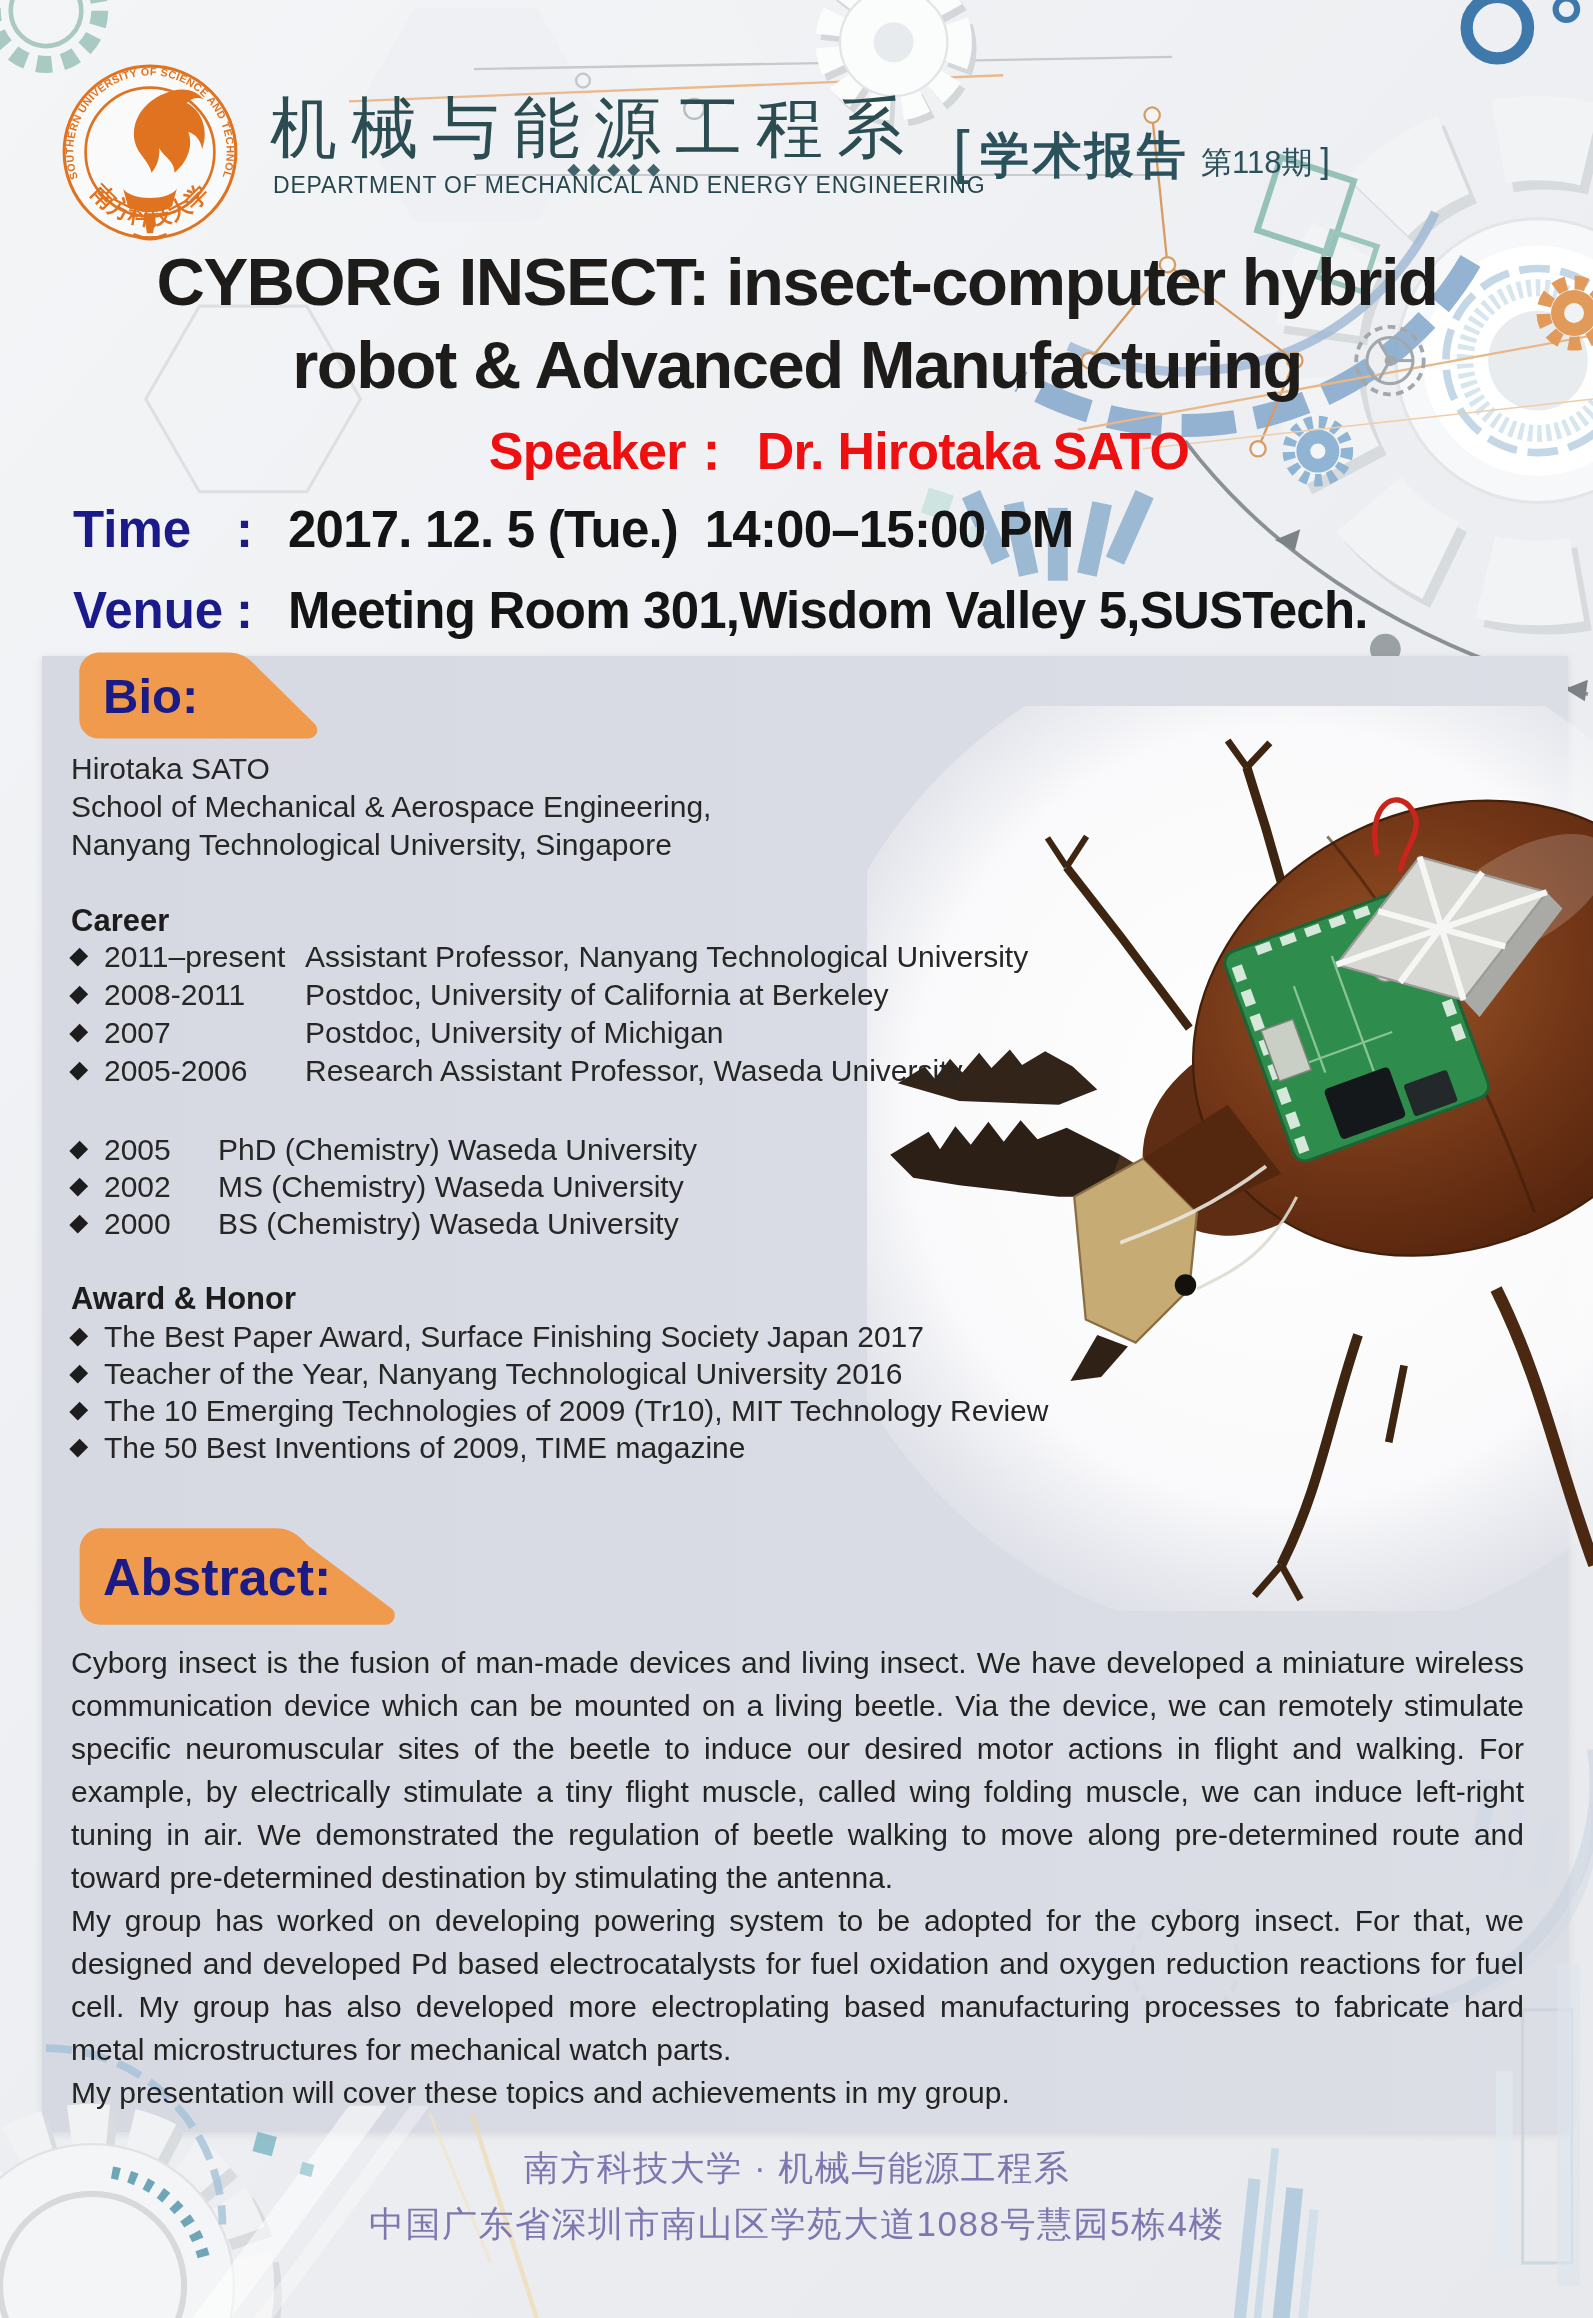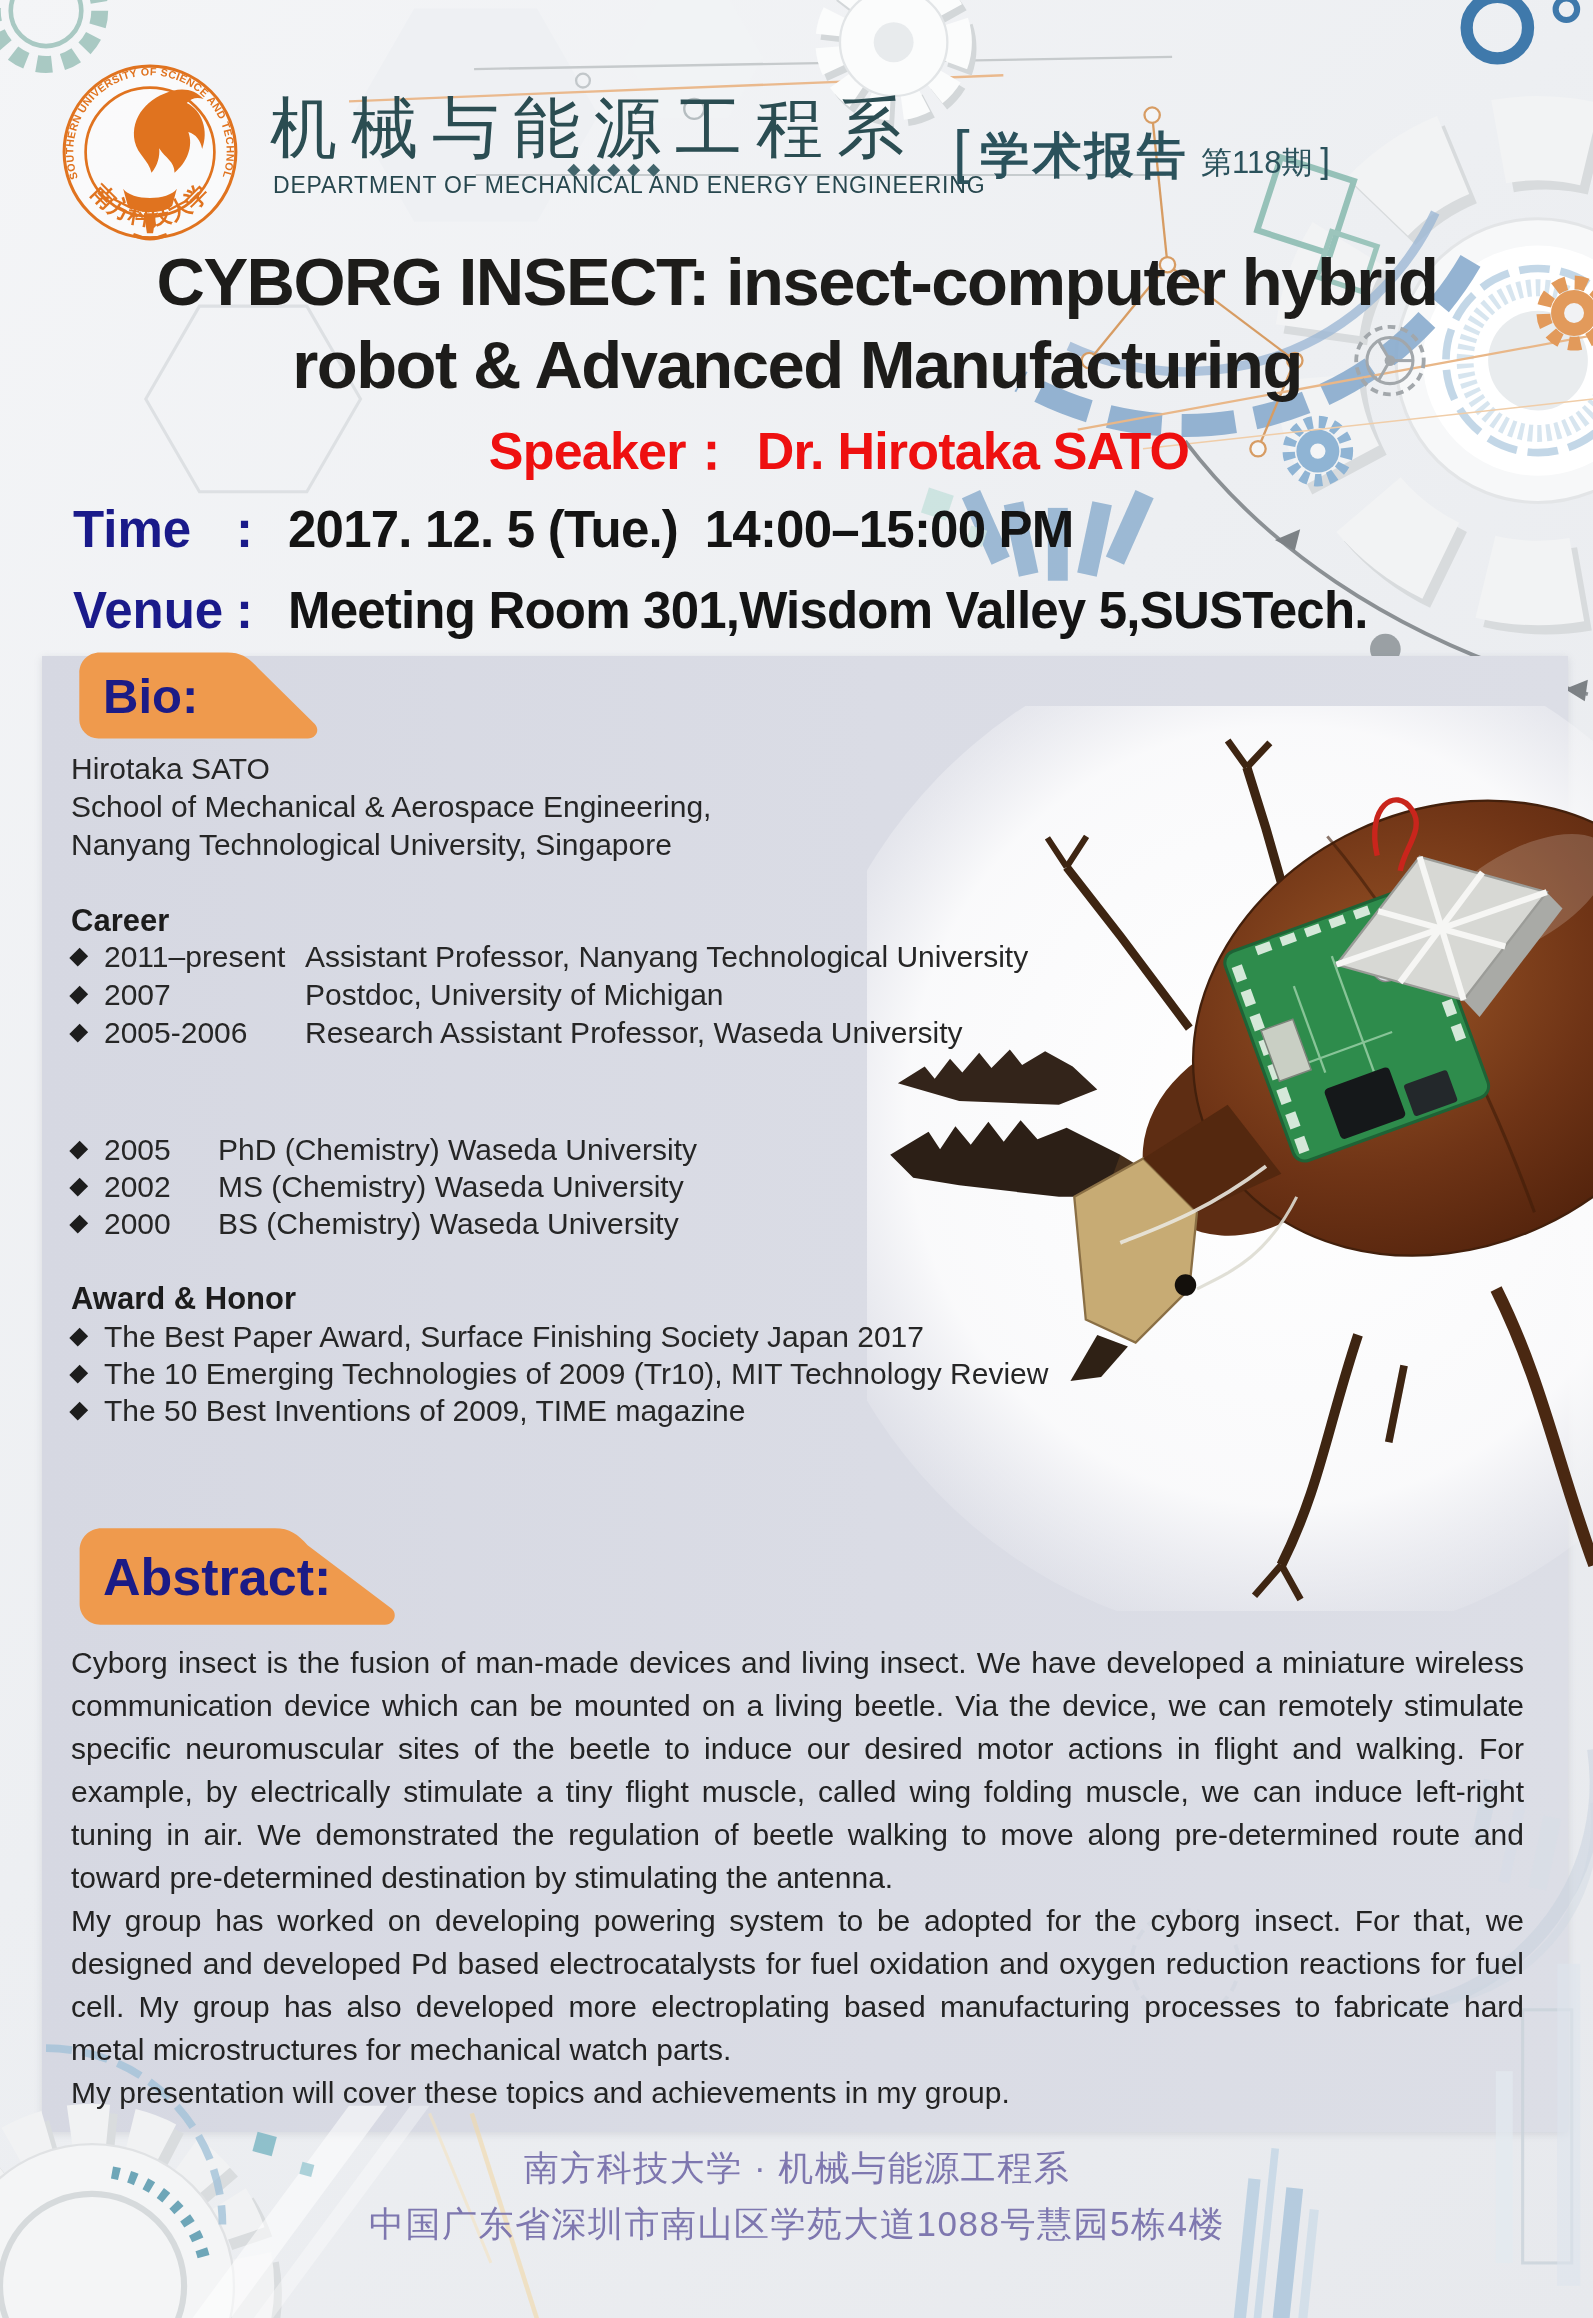--- a/index.html
+++ b/index.html
@@ -358,20 +358,25 @@
 
   <div class="abs sec-title career-title">Career</div>
   <div class="abs list career-list">
     <div class="lrow">
       <span class="blt"></span>
       <span class="period">2011–present</span>
       <span class="role">Assistant Professor, Nanyang Technological University</span>
     </div>
     <div class="lrow">
       <span class="blt"></span>
+      <span class="period">2008-2011</span>
+      <span class="role">Postdoc, University of California at Berkeley</span>
+    </div>
+    <div class="lrow">
+      <span class="blt"></span>
       <span class="period">2007</span>
       <span class="role">Postdoc, University of Michigan</span>
     </div>
     <div class="lrow">
       <span class="blt"></span>
       <span class="period">2005-2006</span>
       <span class="role">Research Assistant Professor, Waseda University</span>
     </div>
   </div>
 
@@ -391,20 +396,24 @@
       <span class="year">2000</span>
       <span class="degree">BS (Chemistry) Waseda University</span>
     </div>
   </div>
 
   <div class="abs sec-title award-title">Award &amp; Honor</div>
   <div class="abs list award-list">
     <div class="lrow">
       <span class="blt"></span>
       <span>The Best Paper Award, Surface Finishing Society Japan 2017</span>
+    </div>
+    <div class="lrow">
+      <span class="blt"></span>
+      <span>Teacher of the Year, Nanyang Technological University 2016</span>
     </div>
     <div class="lrow">
       <span class="blt"></span>
       <span>The 10 Emerging Technologies of 2009 (Tr10), MIT Technology Review</span>
     </div>
     <div class="lrow">
       <span class="blt"></span>
       <span>The 50 Best Inventions of 2009, TIME magazine</span>
     </div>
   </div>

